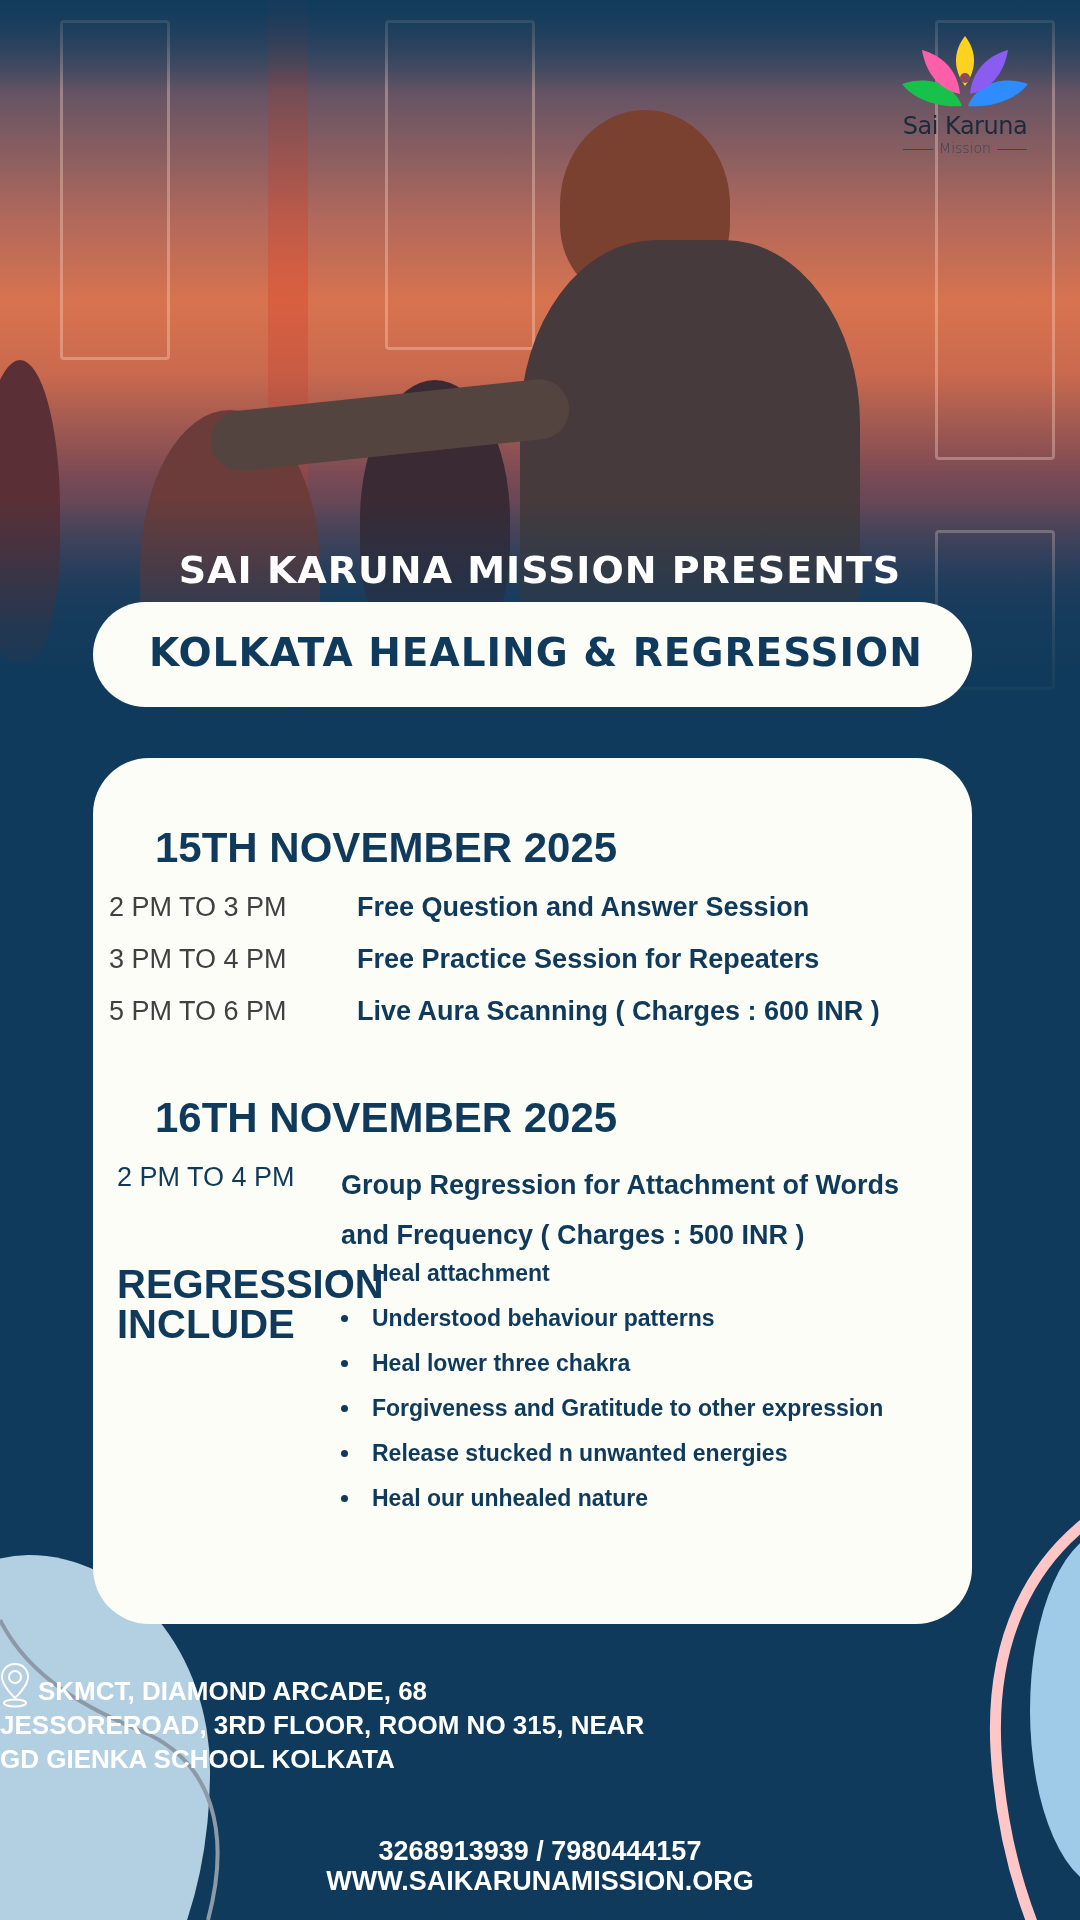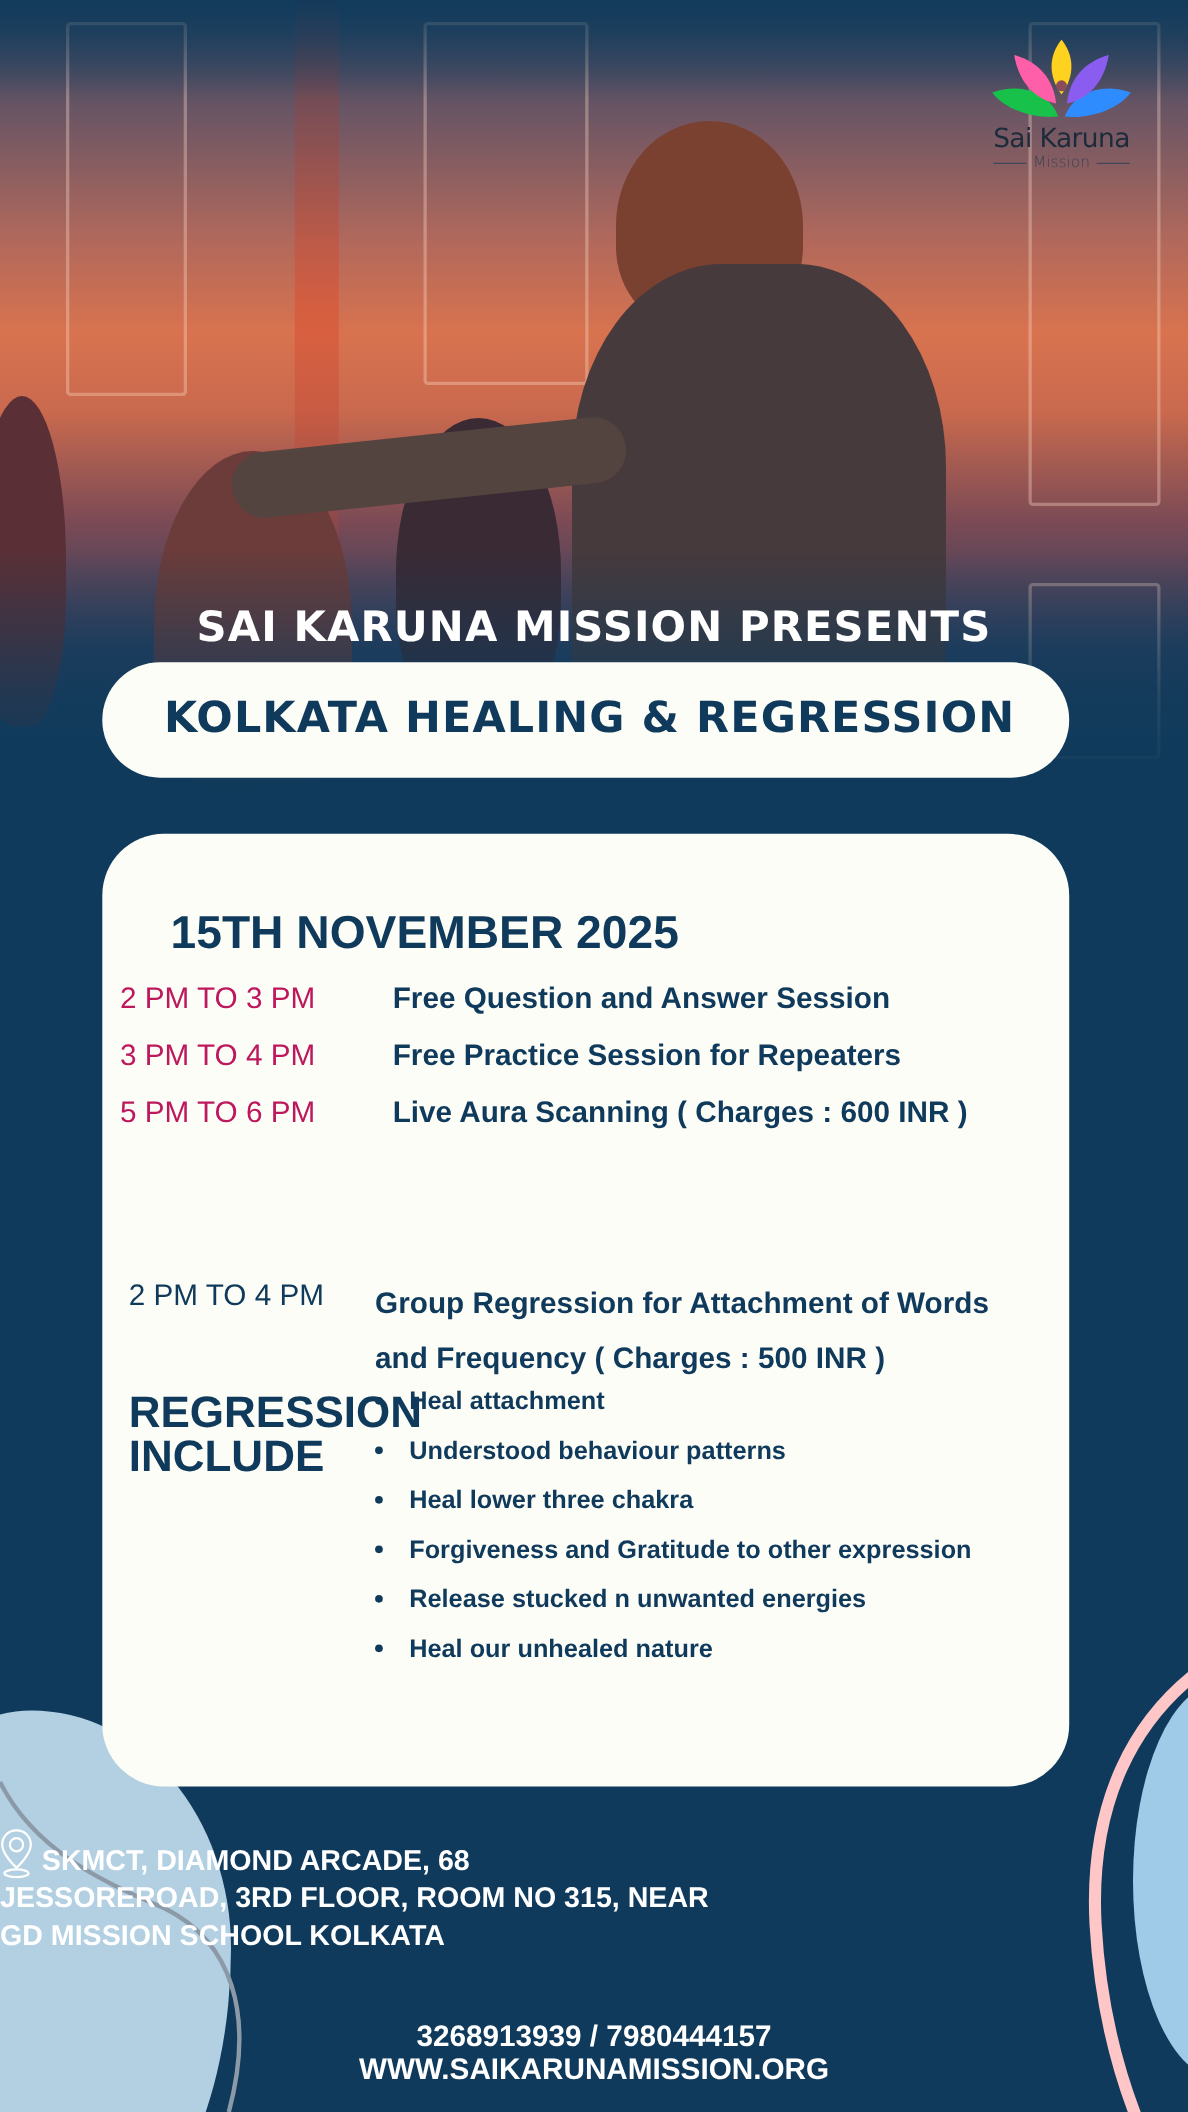--- a/index.html
+++ b/index.html
@@ -78,21 +78,21 @@
       position: absolute; left: 93px; top: 758px; width: 879px; height: 866px;
       background: #fdfdf8; border-radius: 56px;
     }
     .date-heading {
       position: absolute; left: 62px;
       font-size: 42px; font-weight: bold; color: #0f3a5b; white-space: nowrap;
     }
     .row { position: absolute; left: 0; width: 879px; height: 40px; }
     .row .time {
       position: absolute; left: 16px; top: 0;
-      font-size: 27px; color: #be185d; white-space: nowrap;
+      font-size: 27px; color: #404040; white-space: nowrap;
     }
     .row .desc {
       position: absolute; left: 264px; top: 0;
       font-size: 27px; font-weight: bold; color: #0f3a5b; white-space: nowrap;
     }
     .day2-time {
       position: absolute; left: 24px; top: 404px; font-size: 27px; white-space: nowrap;
     }
     .day2-desc {
       position: absolute; left: 248px; top: 402px; width: 600px;
@@ -191,20 +191,21 @@
   </div>
   <div class="row" style="top:186px;">
     <span class="time">3 PM TO 4 PM</span>
     <span class="desc">Free Practice Session for Repeaters</span>
   </div>
   <div class="row" style="top:238px;">
     <span class="time">5 PM TO 6 PM</span>
     <span class="desc">Live Aura Scanning ( Charges : 600 INR )</span>
   </div>
 
+  <div class="date-heading" style="top:336px;">16TH NOVEMBER 2025</div>
 
   <div class="day2-time">2 PM TO 4 PM</div>
   <div class="day2-desc">
     <div>Group Regression for Attachment of Words</div>
     <div>and Frequency ( Charges : 500 INR )</div>
   </div>
 
   <div class="reg-label">
     <div>REGRESSION</div>
     <div>INCLUDE</div>
@@ -222,19 +223,19 @@
 
 <div class="address">
   <div>
     <svg class="pin" width="30" height="46" viewBox="0 0 30 46">
       <path d="M15 2 C 7 2, 2 8, 2 15 C 2 24, 15 36, 15 36 C 15 36, 28 24, 28 15 C 28 8, 23 2, 15 2 Z" stroke="#ffffff" stroke-width="2" fill="none"></path>
       <circle cx="15" cy="15" r="6" stroke="#ffffff" stroke-width="2" fill="none"></circle>
       <ellipse cx="15" cy="41" rx="11" ry="3.5" stroke="#ffffff" stroke-width="2" fill="none"></ellipse>
     </svg><span>SKMCT, DIAMOND ARCADE, 68</span>
   </div>
   <div>JESSOREROAD, 3RD FLOOR, ROOM NO 315, NEAR</div>
-  <div>GD MISSION SCHOOL KOLKATA</div>
+  <div>GD GIENKA SCHOOL KOLKATA</div>
 </div>
 
 <div class="contact">
   <div>3268913939 / 7980444157</div>
   <div>WWW.SAIKARUNAMISSION.ORG</div>
 </div>
 
 </body></html>

